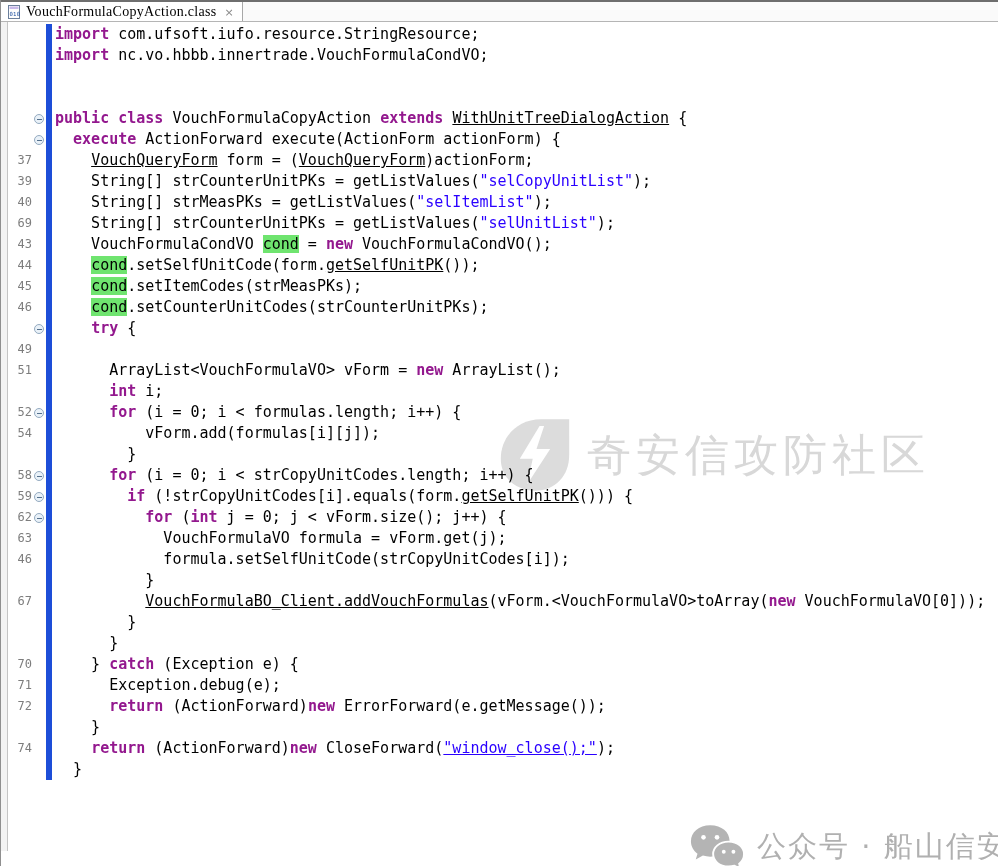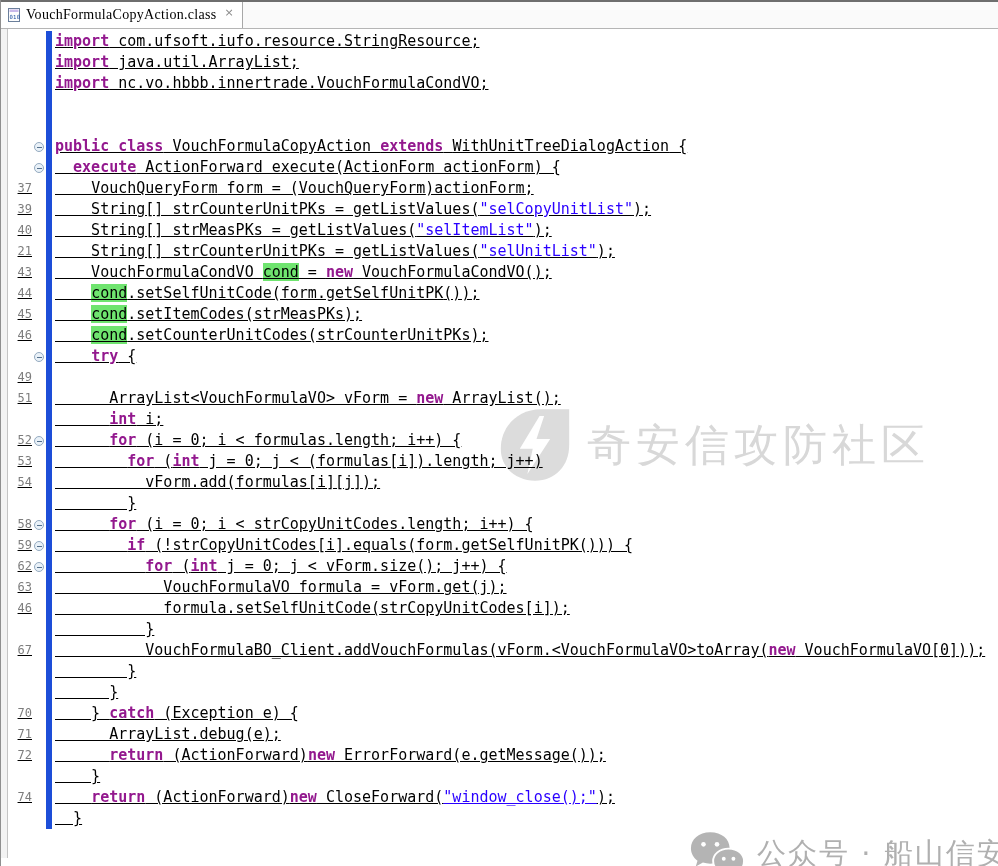--- a/index.html
+++ b/index.html
@@ -4,40 +4,40 @@
 <style>
   html,body{margin:0;padding:0;}
   body{
     width:998px;height:866px;overflow:hidden;background:#fff;
     box-sizing:border-box;border-left:1px solid #8f8f8f;
     font-family:"DejaVu Sans Mono",monospace;
     position:relative;
   }
   
   .tabbar{
-    height:29px;box-sizing:border-box;background:#fafafa;
+    height:22px;box-sizing:border-box;background:#fafafa;
     border-top:2px solid #6e6e6e;border-bottom:1px solid #b5b5b5;
     display:flex;align-items:stretch;
   }
   .tab{
     background:#ffffff;display:flex;align-items:center;gap:5px;
     padding:0 8px 0 6px;border-right:1px solid #a8a8a8;
     font:14px "Liberation Serif",serif;color:#000;letter-spacing:.3px;
   }
   .tab .close{
     font:11px "DejaVu Sans",sans-serif;color:#8a8a8a;
     align-self:flex-start;margin:4px 0 0 3px;cursor:pointer;
   }
   
   .editor{position:relative;height:829px;background:#fff;}
   .markerbar{
     position:absolute;left:0;top:0;bottom:0;width:6px;
     background:#f3f3f3;border-right:1px solid #c4c4c4;z-index:2;
   }
-  .rows{position:relative;z-index:1;margin-left:7px;padding-top:2px;text-decoration:underline;}
+  .rows{position:relative;z-index:1;margin-left:7px;padding-top:2px;}
   .row{display:flex;height:21px;}
   .gut{display:flex;width:38px;flex:0 0 38px;border-right:6px solid #1d4ed8;}
   .ln{
     flex:1;text-align:right;padding-right:1px;
     font:12px/21px "DejaVu Sans Mono",monospace;color:var(--ln,#7d7d7d);
   }
   .fm{width:13px;flex:0 0 13px;position:relative;}
   .fold{
     position:absolute;left:1px;top:6px;width:8px;height:8px;
     border:1px solid #94aac0;border-radius:50%;background:#e9f1f8;cursor:pointer;
@@ -51,21 +51,21 @@
   }
   .sg-k{color:var(--kw,#93188e);font-weight:bold;}
   .sg-s{color:var(--str,#2a00ff);}
   .sg-su{color:var(--str,#2a00ff);text-decoration:underline;}
   .sg-u{text-decoration:underline;}
   .sg-g{background:var(--occ,#6fe46f);}
   .sg-pb{border:1px solid #8a8a8a;border-right:0;}
   .sg-sel{background:var(--sel,#2e7bd6);color:var(--selt,#fff);border:1px solid #8a8a8a;border-left:0;}
   
   .wm-center{
-    position:absolute;left:496px;top:376px;z-index:0;
+    position:absolute;left:496px;top:393px;z-index:0;
     display:flex;align-items:center;gap:14px;
     color:var(--wm,#d8d8d8);
   }
   .wm-center .wm-text{
     font:44px/80px "DejaVu Sans",sans-serif;letter-spacing:5px;white-space:nowrap;
   }
   .wm-bottom{
     position:absolute;left:688px;top:798px;z-index:0;
     display:flex;align-items:center;gap:12px;
     color:var(--wmd,#b0b0b0);
@@ -124,27 +124,20 @@
           <span class="ln"></span>
           <span class="fm"></span>
         </span>
         <span class="cl"><span class="sg-k">import</span><span class="sg-t"> com.ufsoft.iufo.resource.StringResource;</span></span>
       </div>
       <div class="row">
         <span class="gut">
           <span class="ln"></span>
           <span class="fm"></span>
         </span>
-        <span class="cl"><span class="sg-k">import</span><span class="sg-t"> java.util.ArrayList;</span></span>
-      </div>
-      <div class="row">
-        <span class="gut">
-          <span class="ln"></span>
-          <span class="fm"></span>
-        </span>
         <span class="cl"><span class="sg-k">import</span><span class="sg-t"> nc.vo.hbbb.innertrade.VouchFormulaCondVO;</span></span>
       </div>
       <div class="row">
         <span class="gut">
           <span class="ln"></span>
           <span class="fm"></span>
         </span>
       </div>
       <div class="row">
         <span class="gut">
@@ -187,21 +180,21 @@
       </div>
       <div class="row">
         <span class="gut">
           <span class="ln">40</span>
           <span class="fm"></span>
         </span>
         <span class="cl"><span class="sg-t">    String[] strMeasPKs = getListValues(</span><span class="sg-s">"selItemList"</span><span class="sg-t">);</span></span>
       </div>
       <div class="row">
         <span class="gut">
-          <span class="ln">21</span>
+          <span class="ln">69</span>
           <span class="fm"></span>
         </span>
         <span class="cl"><span class="sg-t">    String[] strCounterUnitPKs = getListValues(</span><span class="sg-s">"selUnitList"</span><span class="sg-t">);</span></span>
       </div>
       <div class="row">
         <span class="gut">
           <span class="ln">43</span>
           <span class="fm"></span>
         </span>
         <span class="cl"><span class="sg-t">    VouchFormulaCondVO </span><span class="sg-g">cond</span><span class="sg-t"> = </span><span class="sg-k">new</span><span class="sg-t"> VouchFormulaCondVO();</span></span>
@@ -260,27 +253,20 @@
         <span class="gut">
           <span class="ln">52</span>
           <span class="fm">
             <span class="fold"></span>
           </span>
         </span>
         <span class="cl"><span class="sg-t">      </span><span class="sg-k">for</span><span class="sg-t"> (i = 0; i &lt; formulas.length; i++) {</span></span>
       </div>
       <div class="row">
         <span class="gut">
-          <span class="ln">53</span>
-          <span class="fm"></span>
-        </span>
-        <span class="cl"><span class="sg-t">        </span><span class="sg-k">for</span><span class="sg-t"> (</span><span class="sg-k">int</span><span class="sg-t"> j = 0; j &lt; (formulas[i]).length; j++)</span></span>
-      </div>
-      <div class="row">
-        <span class="gut">
           <span class="ln">54</span>
           <span class="fm"></span>
         </span>
         <span class="cl"><span class="sg-t">          vForm.add(formulas[i][j]);</span></span>
       </div>
       <div class="row">
         <span class="gut">
           <span class="ln"></span>
           <span class="fm"></span>
         </span>
@@ -360,21 +346,21 @@
           <span class="ln">70</span>
           <span class="fm"></span>
         </span>
         <span class="cl"><span class="sg-t">    } </span><span class="sg-k">catch</span><span class="sg-t"> (Exception e) {</span></span>
       </div>
       <div class="row">
         <span class="gut">
           <span class="ln">71</span>
           <span class="fm"></span>
         </span>
-        <span class="cl"><span class="sg-t">      ArrayList.debug(e);</span></span>
+        <span class="cl"><span class="sg-t">      Exception.debug(e);</span></span>
       </div>
       <div class="row">
         <span class="gut">
           <span class="ln">72</span>
           <span class="fm"></span>
         </span>
         <span class="cl"><span class="sg-t">      </span><span class="sg-k">return</span><span class="sg-t"> (ActionForward)</span><span class="sg-k">new</span><span class="sg-t"> ErrorForward(e.getMessage());</span></span>
       </div>
       <div class="row">
         <span class="gut">

